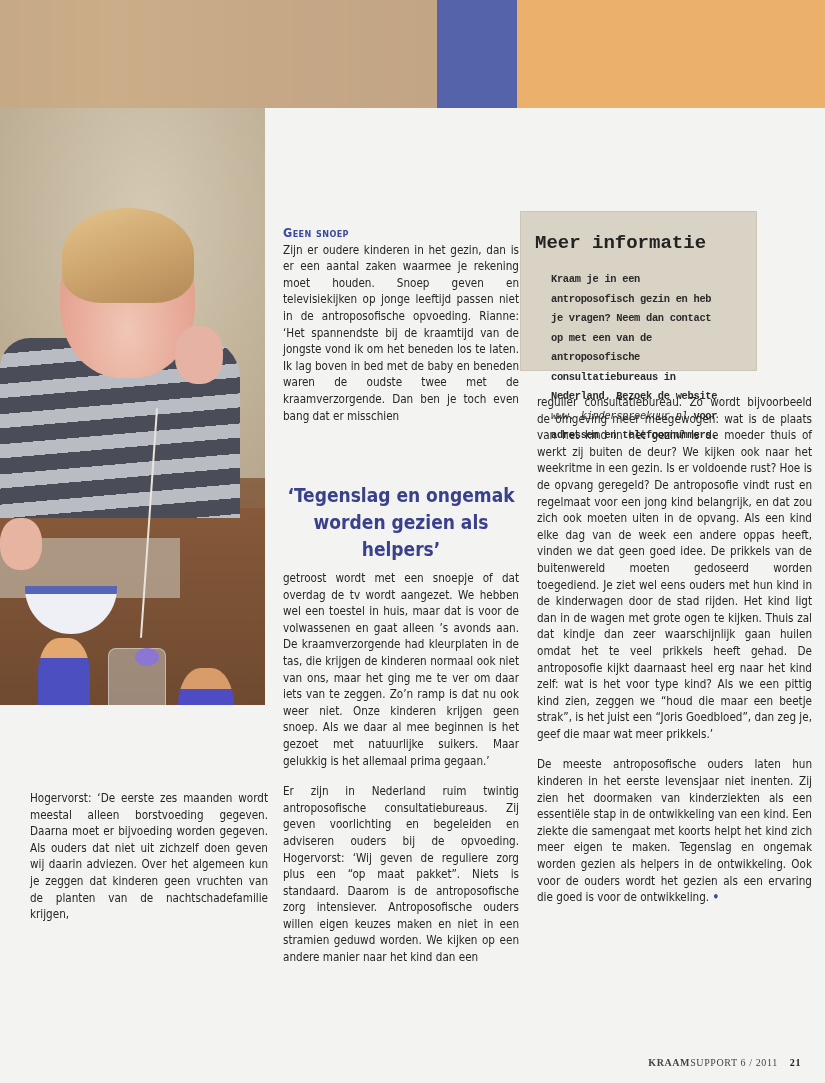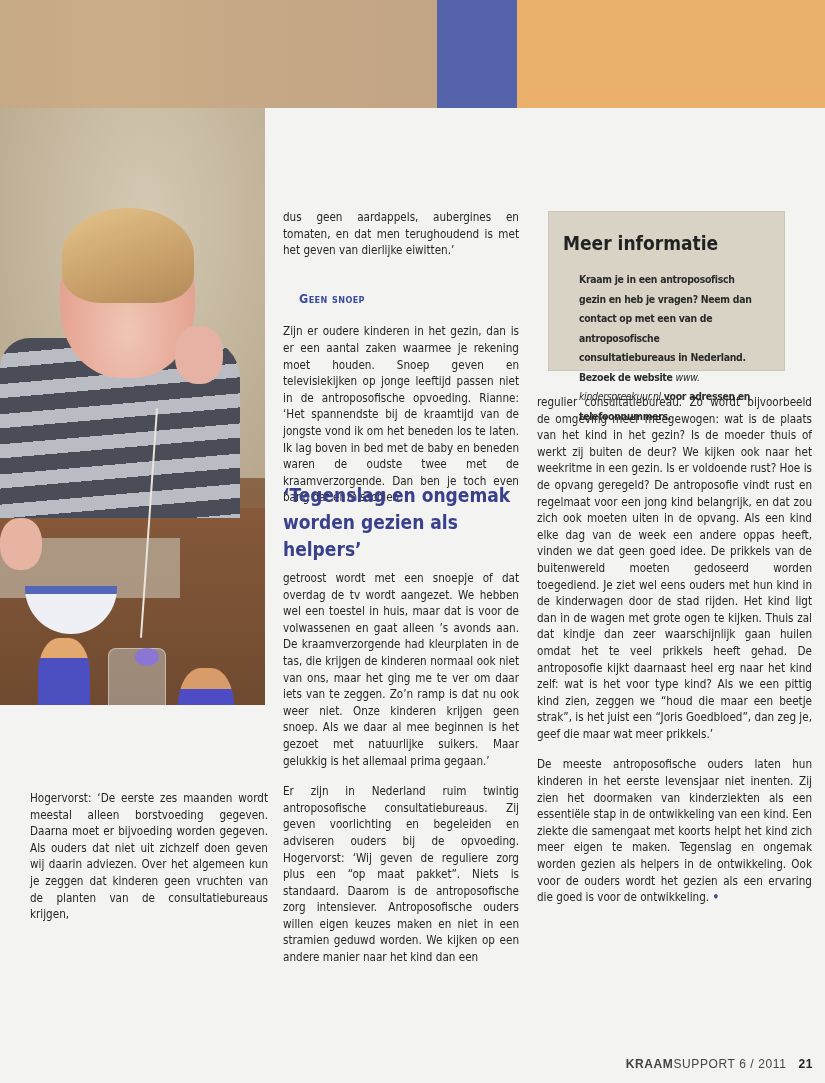--- a/index.html
+++ b/index.html
@@ -38,37 +38,37 @@
       background: linear-gradient(180deg,#e3a870 0 22%,#4b4fc0 22% 82%,#4f6b3a 82% 100%); }
     .photo .doll2 { position:absolute; left:178px; top:560px; width:56px; height:95px; border-radius:40% 40% 10% 10%;
       background: linear-gradient(180deg,#d89b6a 0 22%,#4d4cc4 22% 82%,#4f6b3a 82% 100%); }
     .photo .flower { position:absolute; left:135px; top:540px; width:24px; height:18px; border-radius:50%; background:#8c76d4; }
     .photo .string { position:absolute; left:148px; top:300px; width:2px; height:230px; background:#e8e4dc; transform: rotate(4deg); }
 
     
     .col { position: absolute; font-size: 11.6px; line-height: 16.6px; text-align: justify; color:#262626; }
     .col p { margin: 0; }
     .subhead { font-weight: bold; color: #3b4a9e; font-variant: small-caps; letter-spacing: .4px; font-size: 12.5px;
-      margin: 16px; line-height: 16.6px; }
+      margin: 0; line-height: 16.6px; }
     .col-left { left: 30px; top: 790px; width: 238px; }
     .col-mid { left: 283px; top: 209px; width: 236px; }
     .col-right { left: 537px; top: 394px; width: 275px; }
 
-    .pullquote { position: absolute; left: 283px; top: 482px; width: 236px; 
+    .pullquote { position: absolute; left: 283px; top: 482px; width: 236px; text-align: center;
       color: #3a418c; font-weight: bold; font-size: 19px; line-height: 27px; }
 
-    .infobox { position: absolute; left: 548px; top: 211px; width: 237px; height: 160px;
-      background: #d9d3c6; border: 1px solid #cdc6b6; box-sizing: border-box; padding: 20px 12px 10px 14px; }
+    .infobox { position: absolute; left: 520px; top: 211px; width: 237px; height: 160px;
+      background: #d9d3c6; border: 1px solid #cdc6b6; box-sizing: border-box; padding: 20px 12px 10px 14px; font-family: Liberation Mono, monospace; }
     .infobox h2 { margin: 0 0 9px 0; font-size: 19px; font-weight: bold; color: #222; }
     .infobox p { margin: 16px; font-size: 10.4px; line-height: 19.5px; color: #2a2a2a; font-weight: bold; letter-spacing:-.3px; }
     .infobox em { font-weight: normal; font-style: italic; }
 
     .end-dot { color: #3b4a9e; font-weight: bold; }
-    .footer { position: absolute; right: 12px; top: 1057px; font-size: 12px; color: #444; letter-spacing: .6px;
-      font-family: Liberation Sans, sans-serif; }
+    .footer { position: absolute; right: 24px; top: 1057px; font-size: 10px; color: #444; letter-spacing: .6px;
+      font-family: Liberation Serif, serif; }
     .footer .brand { font-weight: bold; }
     .footer .pageno { font-weight: bold; margin-left: 12px; color: #222; }
   </style>
 </head>
 <body>
 
 <div class="band-tan"></div>
 <div class="band-blue"></div>
 <div class="band-orange"></div>
 
@@ -83,25 +83,24 @@
   <div class="hand2"></div>
   <div class="string"></div>
   <div class="bowl"></div>
   <div class="jar"></div>
   <div class="flower"></div>
   <div class="doll1"></div>
   <div class="doll2"></div>
 </div>
 
 <div class="col col-left">
-  <p>Hogervorst: ‘De eerste zes maanden wordt meestal alleen borstvoeding gegeven. Daarna moet er bijvoeding worden gegeven. Als ouders dat niet uit zichzelf doen geven wij daarin adviezen. Over het algemeen kun je zeggen dat kinderen geen vruchten van de planten van de consultatiebureaus krijgen,</p>
+  <p>Hogervorst: ‘De eerste zes maanden wordt meestal alleen borstvoeding gegeven. Daarna moet er bijvoeding worden gegeven. Als ouders dat niet uit zichzelf doen geven wij daarin adviezen. Over het algemeen kun je zeggen dat kinderen geen vruchten van de planten van de nachtschadefamilie krijgen,</p>
 </div>
 
 <div class="col col-mid">
-  <p>dus geen aardappels, aubergines en tomaten, en dat men terughoudend is met het geven van dierlijke eiwitten.’</p>
   <p style="height:16px"></p>
   <h3 class="subhead">Geen snoep</h3>
   <p>Zijn er oudere kinderen in het gezin, dan is er een aantal zaken waarmee je rekening moet houden. Snoep geven en televisiekijken op jonge leeftijd passen niet in de antroposofische opvoeding. Rianne: ‘Het spannendste bij de kraamtijd van de jongste vond ik om het beneden los te laten. Ik lag boven in bed met de baby en beneden waren de oudste twee met de kraamverzorgende. Dan ben je toch even bang dat er misschien</p>
 </div>
 
 <div class="pullquote">‘Tegenslag en ongemak worden gezien als helpers’</div>
 
 <div class="col" style="left:283px; top:570px; width:236px;">
   <p>getroost wordt met een snoepje of dat overdag de tv wordt aangezet. We hebben wel een toestel in huis, maar dat is voor de volwassenen en gaat alleen ’s avonds aan. De kraamverzorgende had kleurplaten in de tas, die krijgen de kinderen normaal ook niet van ons, maar het ging me te ver om daar iets van te zeggen. Zo’n ramp is dat nu ook weer niet. Onze kinderen krijgen geen snoep. Als we daar al mee beginnen is het gezoet met natuurlijke suikers. Maar gelukkig is het allemaal prima gegaan.’</p>
   <p style="height:14px"></p>

